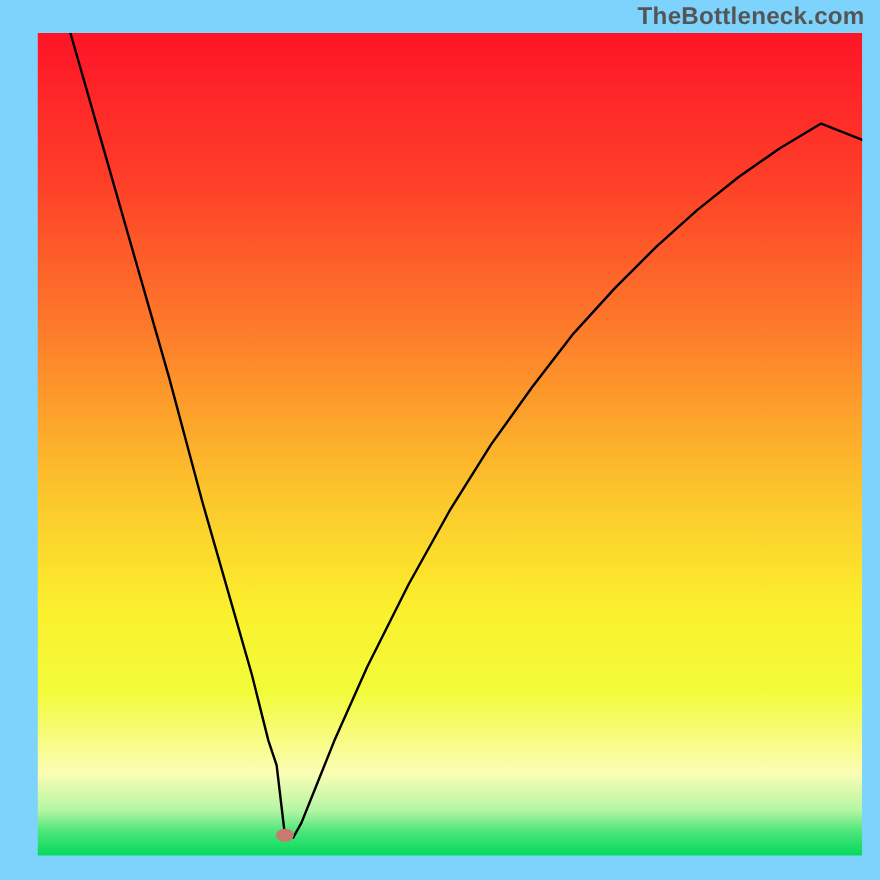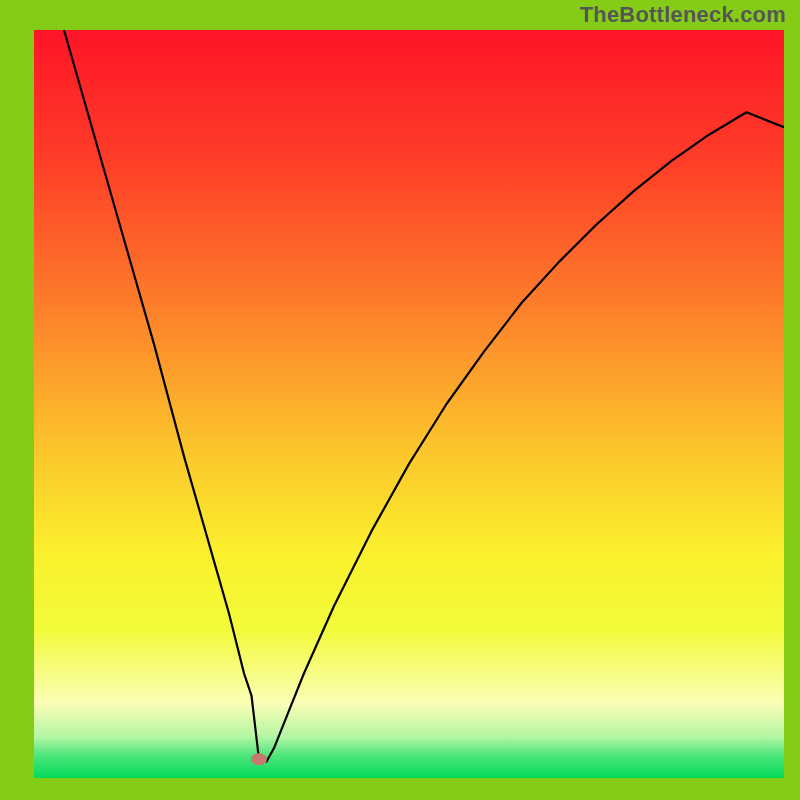--- a/index.html
+++ b/index.html
@@ -7,21 +7,21 @@
     padding: 0;
     width: 800px;
     height: 800px;
     background: #000;
     font-family: Arial, Helvetica, sans-serif;
   }
   .plot-wrap {
     position: relative;
     width: 800px;
     height: 800px;
-    background: #84cc16;
+    background: #7dd3fc;
   }
   .attribution {
     position: absolute;
     top: 2px;
     right: 14px;
     color: #555;
     font-size: 22px;
     font-weight: 600;
     letter-spacing: 0.2px;
     user-select: none;

